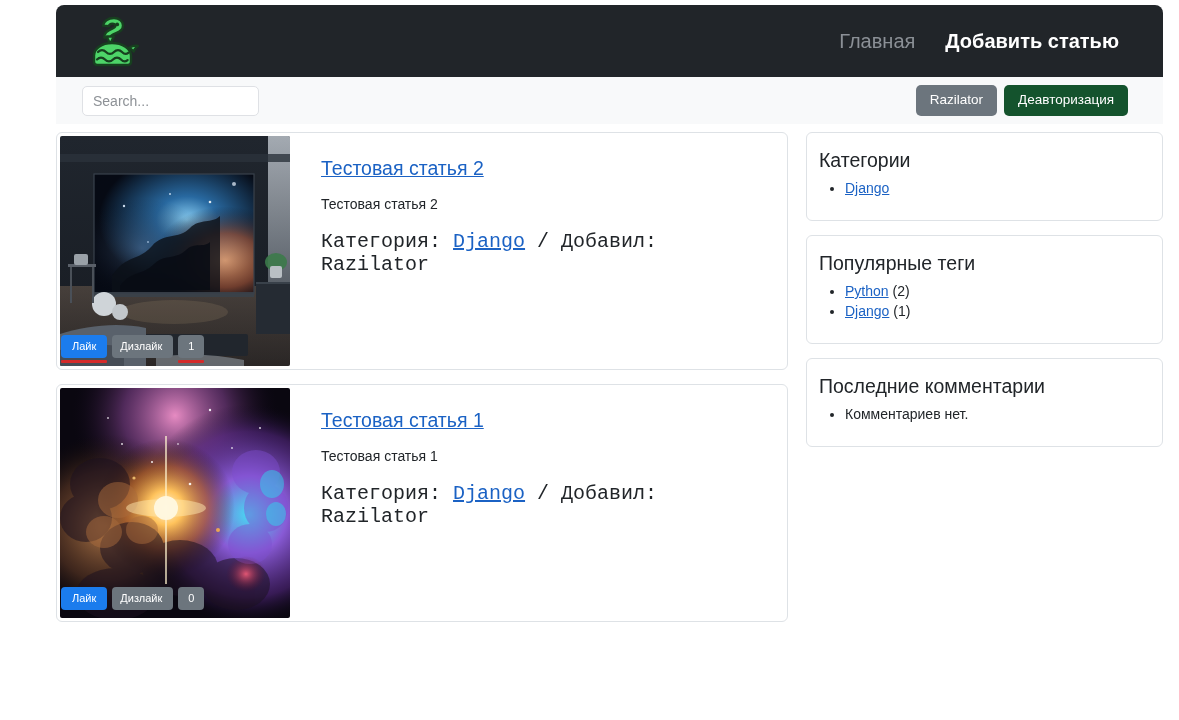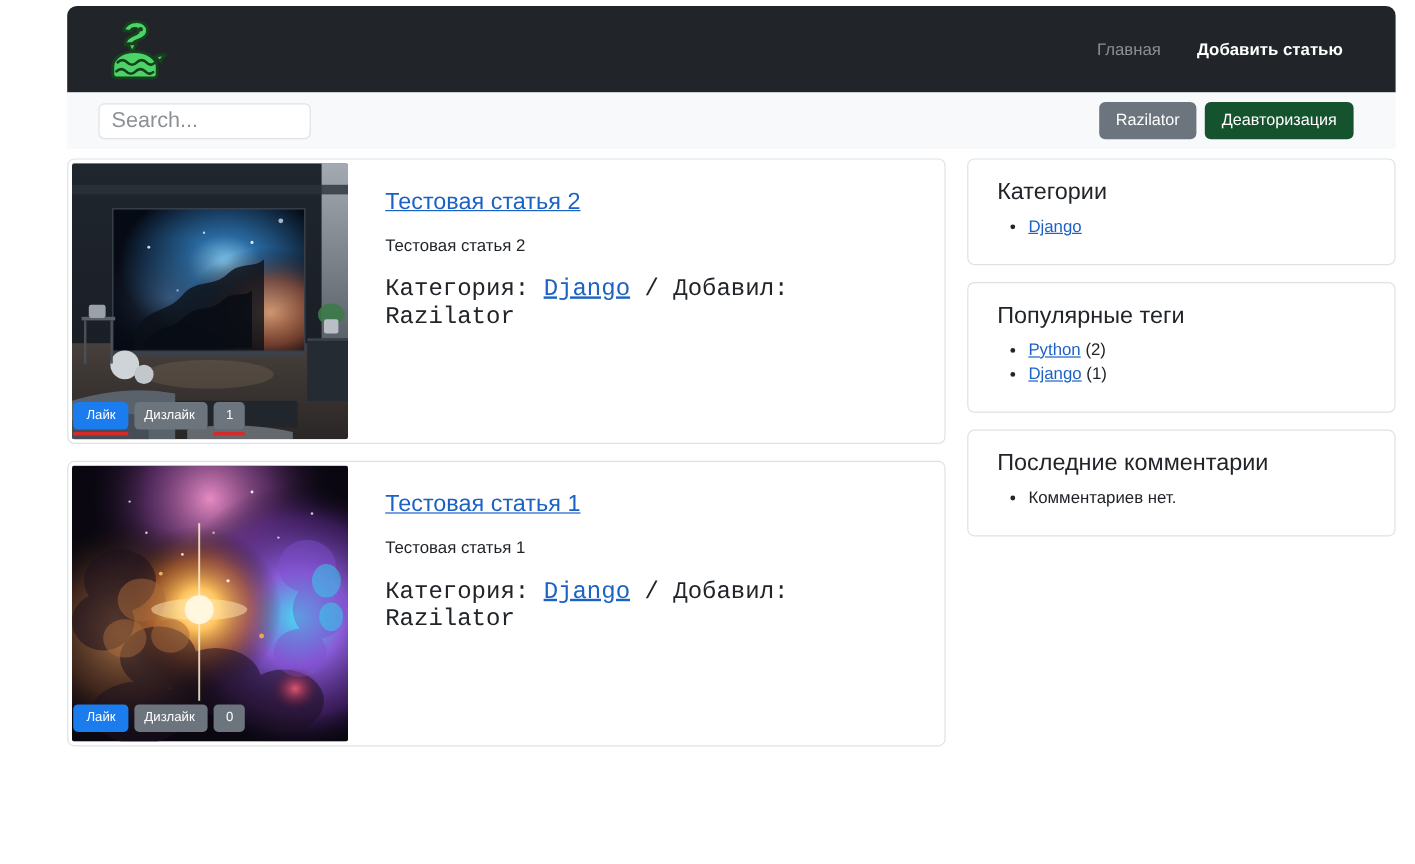--- a/index.html
+++ b/index.html
@@ -21,39 +21,39 @@
     display: flex; align-items: center;
     padding: 0 20px 0 28px;
   }
   .brand { display: flex; align-items: center; height: 100%; }
   .brand svg { display: block; }
   .nav-links {
     margin-left: auto; display: flex; align-items: center; gap: 30px;
     padding-right: 24px;
   }
   .nav-link {
-    font-size: 14px; color: #8b9096; text-decoration: none;
+    font-size: 20px; color: #8b9096; text-decoration: none;
     white-space: nowrap; cursor: pointer;
   }
   .nav-link.active { color: #ffffff; font-weight: 700; }
 
   
   .searchbar {
     position: absolute; left: 56px; top: 77px;
     width: 1107px; height: 47px;
     background: #f8f9fa;
     display: flex; align-items: center;
     padding: 0 18px 0 26px;
   }
   .search-input {
     width: 177px; height: 30px;
     border: 1px solid #dfe1e5; border-radius: 5px;
     background: #ffffff;
     font-family: "Liberation Sans", sans-serif;
-    font-size: 18px; color: #212529;
+    font-size: 14px; color: #212529;
     padding: 0 10px; outline: none;
   }
   .search-input::placeholder { color: #8d9196; }
   .auth-area { margin-left: auto; display: flex; align-items: center; gap: 7px; padding-right: 17px; }
   .btn {
     border: none; border-radius: 5px;
     font-family: "Liberation Sans", sans-serif;
     font-size: 13.5px; color: #ffffff;
     padding: 7px 14px; cursor: pointer; white-space: nowrap;
     line-height: 1.25;
@@ -105,21 +105,21 @@
   .lk-like { background: #1b7ced; }
   .lk-dislike { background: #6c757d; padding-left: 8px; }
   .lk-count { background: #6c757d; padding: 5px 10px; min-width: 24px; text-align: center; }
   .redline { height: 3px; background: #d42a2a; border-radius: 1px; margin-top: 2px; }
   .redline.hidden { visibility: hidden; }
 
   
   .widget {
     border: 1px solid #dee2e6; border-radius: 6px;
     background: #ffffff;
-    padding: 16px 20px 20px 24px;
+    padding: 16px 20px 20px 12px;
     margin-bottom: 14px;
   }
   .widget-title { font-size: 19.5px; font-weight: 400; color: #212529; margin: 0 0 8px 0; }
   .widget ul { margin: 0; padding-left: 26px; }
   .widget li { font-size: 14px; color: #212529; margin-bottom: 4px; }
   .widget li a { color: #1b62c4; text-decoration: underline; cursor: pointer; }
 </style>
 </head>
 <body>
 

